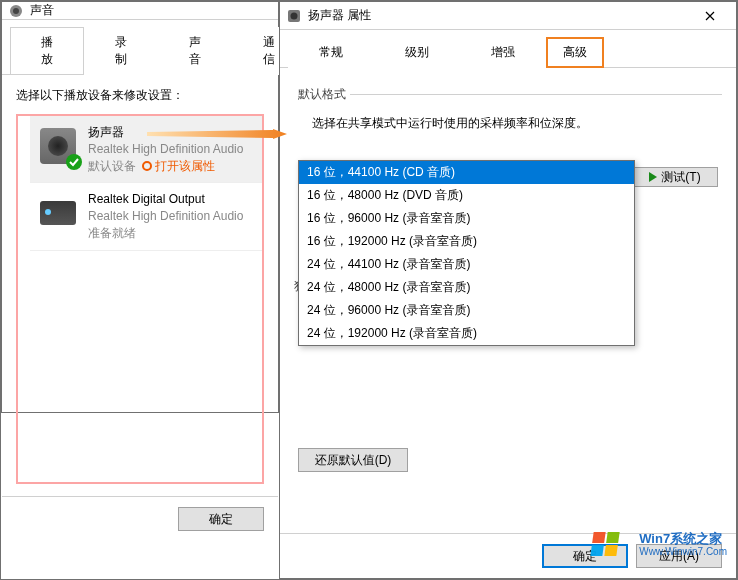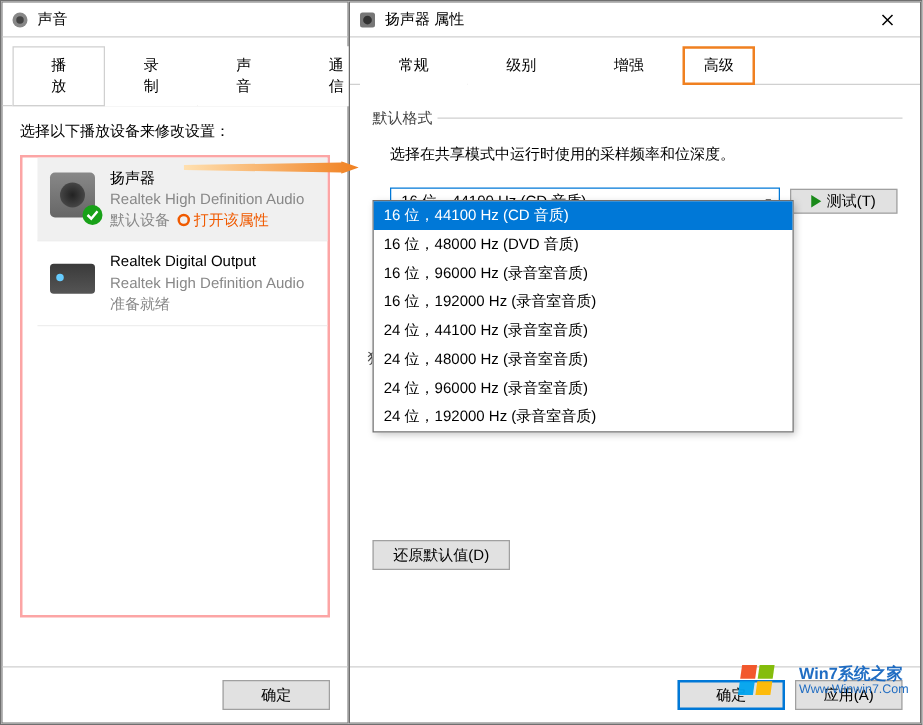--- a/index.html
+++ b/index.html
@@ -16,21 +16,21 @@
 .tabs { display: flex; padding: 6px 8px 0 8px; border-bottom: 1px solid #d0d0d0; gap: 0; }
 .tab { padding: 6px 30px; border: 1px solid transparent; border-bottom: none; cursor: pointer; position: relative; bottom: -1px; background: #fff; }
 .tab.active { border-color: #d0d0d0; border-bottom: 1px solid #fff; }
 .tab.active.left { border-color: #d0d0d0; }
 .tab.highlight { border: 2px solid #f08020; padding: 5px 15px; }
 
 .content { flex: 1; padding: 12px 14px; position: relative; }
 .footer { border-top: 1px solid #d0d0d0; padding: 10px 14px; display: flex; justify-content: flex-end; gap: 8px; }
 
 
-.sound-win { left: 0; top: 0; width: 278px; height: 578px; z-index: 1; }
+.sound-win { left: 0; top: 0; width: 278px; height: 412px; z-index: 1; }
 .instr { margin-bottom: 10px; }
 .device-list { border: 2px solid #fca5a5; height: 370px; overflow: auto; padding-left: 12px; }
 .device { display: flex; padding: 8px 6px; border-bottom: 1px solid #eee; position: relative; }
 .device.selected { background: #f0f0f0; }
 .dev-icon { width: 44px; height: 44px; position: relative; display: flex; align-items: center; justify-content: center; }
 .spk-box { width: 36px; height: 36px; background: linear-gradient(#888,#666); border-radius: 4px; display: flex; align-items: center; justify-content: center; }
 .spk-box::after { content: ""; width: 20px; height: 20px; border-radius: 50%; background: radial-gradient(#222,#555); }
 .digi-box { width: 36px; height: 24px; background: linear-gradient(#3a3a3a,#555); border-radius: 3px; position: relative; }
 .digi-box::after { content:""; position:absolute; left:5px; top:8px; width:6px; height:6px; background:#6cf; border-radius:50%; }
 .check-badge { position: absolute; bottom: -2px; right: -2px; width: 16px; height: 16px; background: #18a118; border-radius: 50%; display: flex; align-items: center; justify-content: center; }
@@ -45,21 +45,21 @@
 .btn { min-width: 86px; height: 24px; border: 1px solid #a0a0a0; background: #e1e1e1; cursor: pointer; padding: 0 10px; }
 .btn.primary { border: 2px solid #0078d7; }
 .btn:disabled { color: #999; border-color: #ccc; }
 .config-row { display: flex; justify-content: space-between; gap: 8px; margin-top: 14px; }
 
 
 .prop-win { right: 0; top: 0; width: 458px; height: 578px; z-index: 2; }
 .group-title { color: #444; margin: 6px 0 2px 4px; }
 .group-line { position: absolute; left: 70px; right: 14px; top: 26px; height: 1px; background: #d0d0d0; }
 .group-body { padding: 10px 4px 0 18px; }
-.desc { margin-bottom: 18px; }
+.desc { margin-bottom: 34px; }
 .select-row { display: flex; gap: 8px; align-items: center; }
 .combo { flex: 1; height: 22px; border: 1px solid #0078d7; display: flex; align-items: center; justify-content: space-between; padding: 0 6px 0 8px; background: #fff; cursor: pointer; }
 .combo-arrow { font-size: 9px; color: #444; }
 .test-btn { width: 86px; height: 20px; border: 1px solid #a0a0a0; background: #e1e1e1; display: flex; align-items: center; justify-content: center; gap: 4px; cursor: pointer; }
 .play-tri { width:0;height:0;border-top:5px solid transparent;border-bottom:5px solid transparent;border-left:8px solid #1a8a1a; }
 
 .dropdown { position: absolute; left: 18px; width: 337px; border: 1px solid #707070; background: #fff; box-shadow: 2px 2px 6px rgba(0,0,0,0.25); z-index: 5; }
 .dd-item { padding: 3px 8px; cursor: pointer; }
 .dd-item.sel { background: #0078d7; color: #fff; }
 

